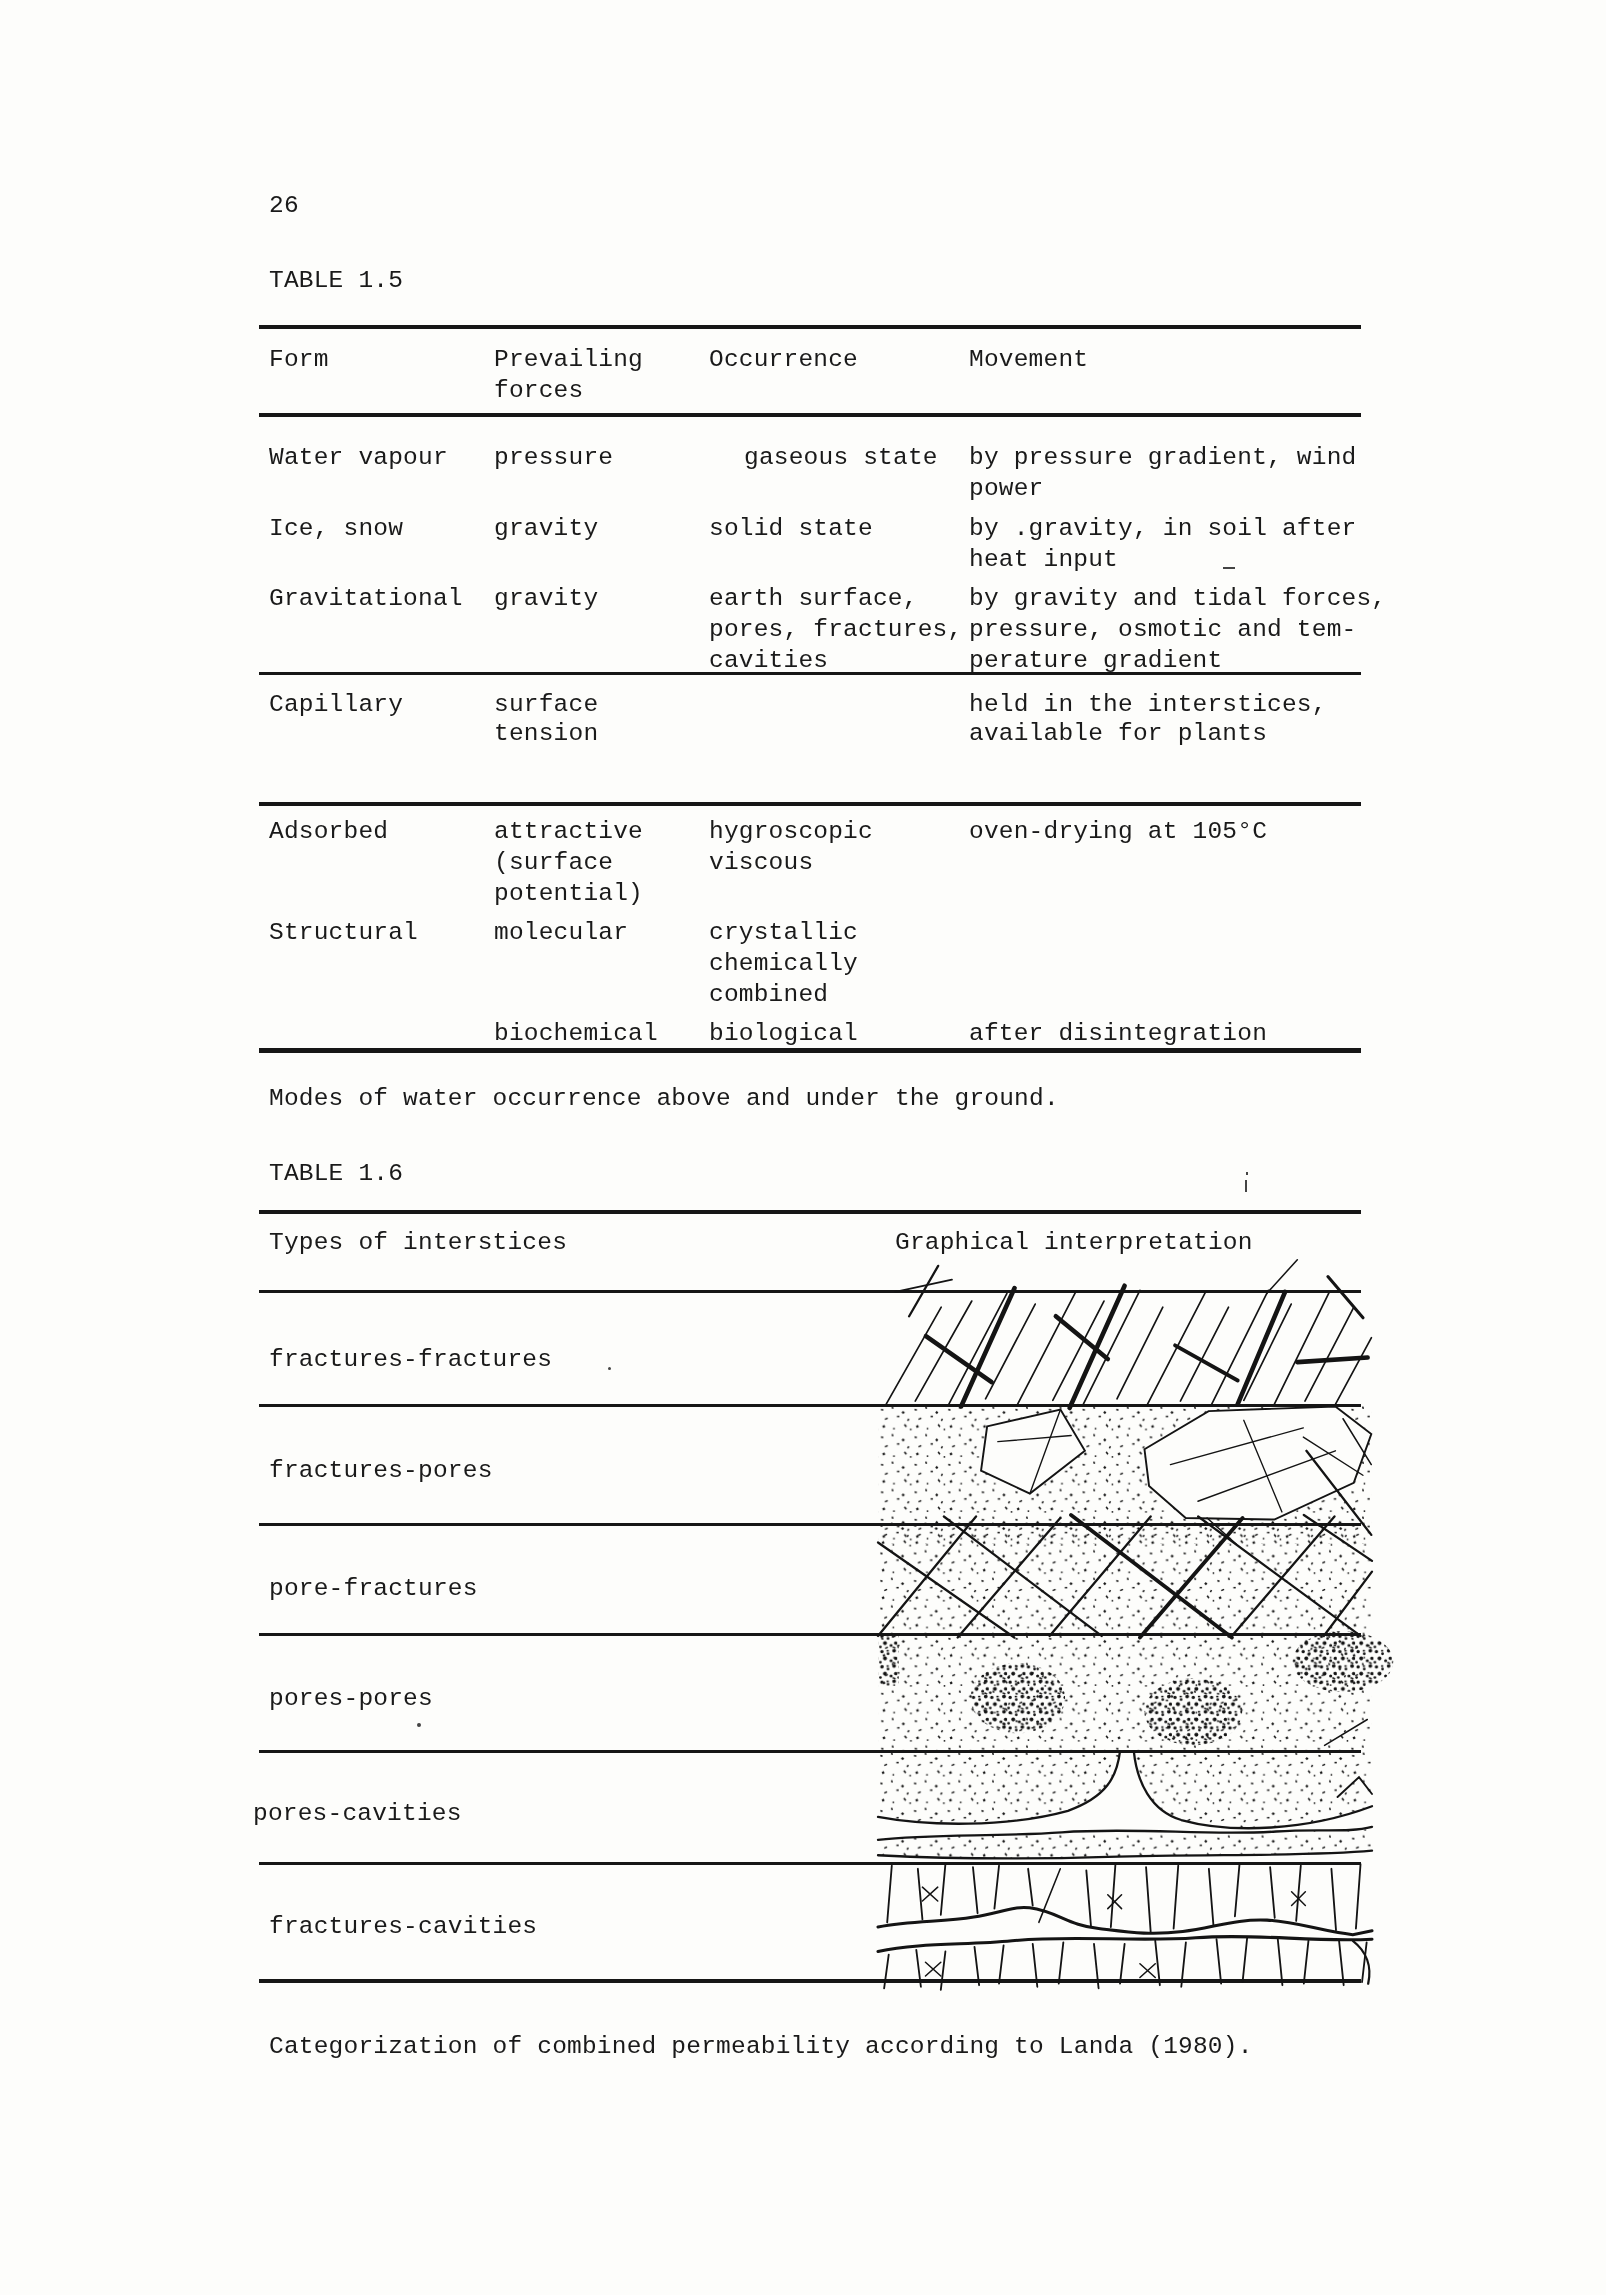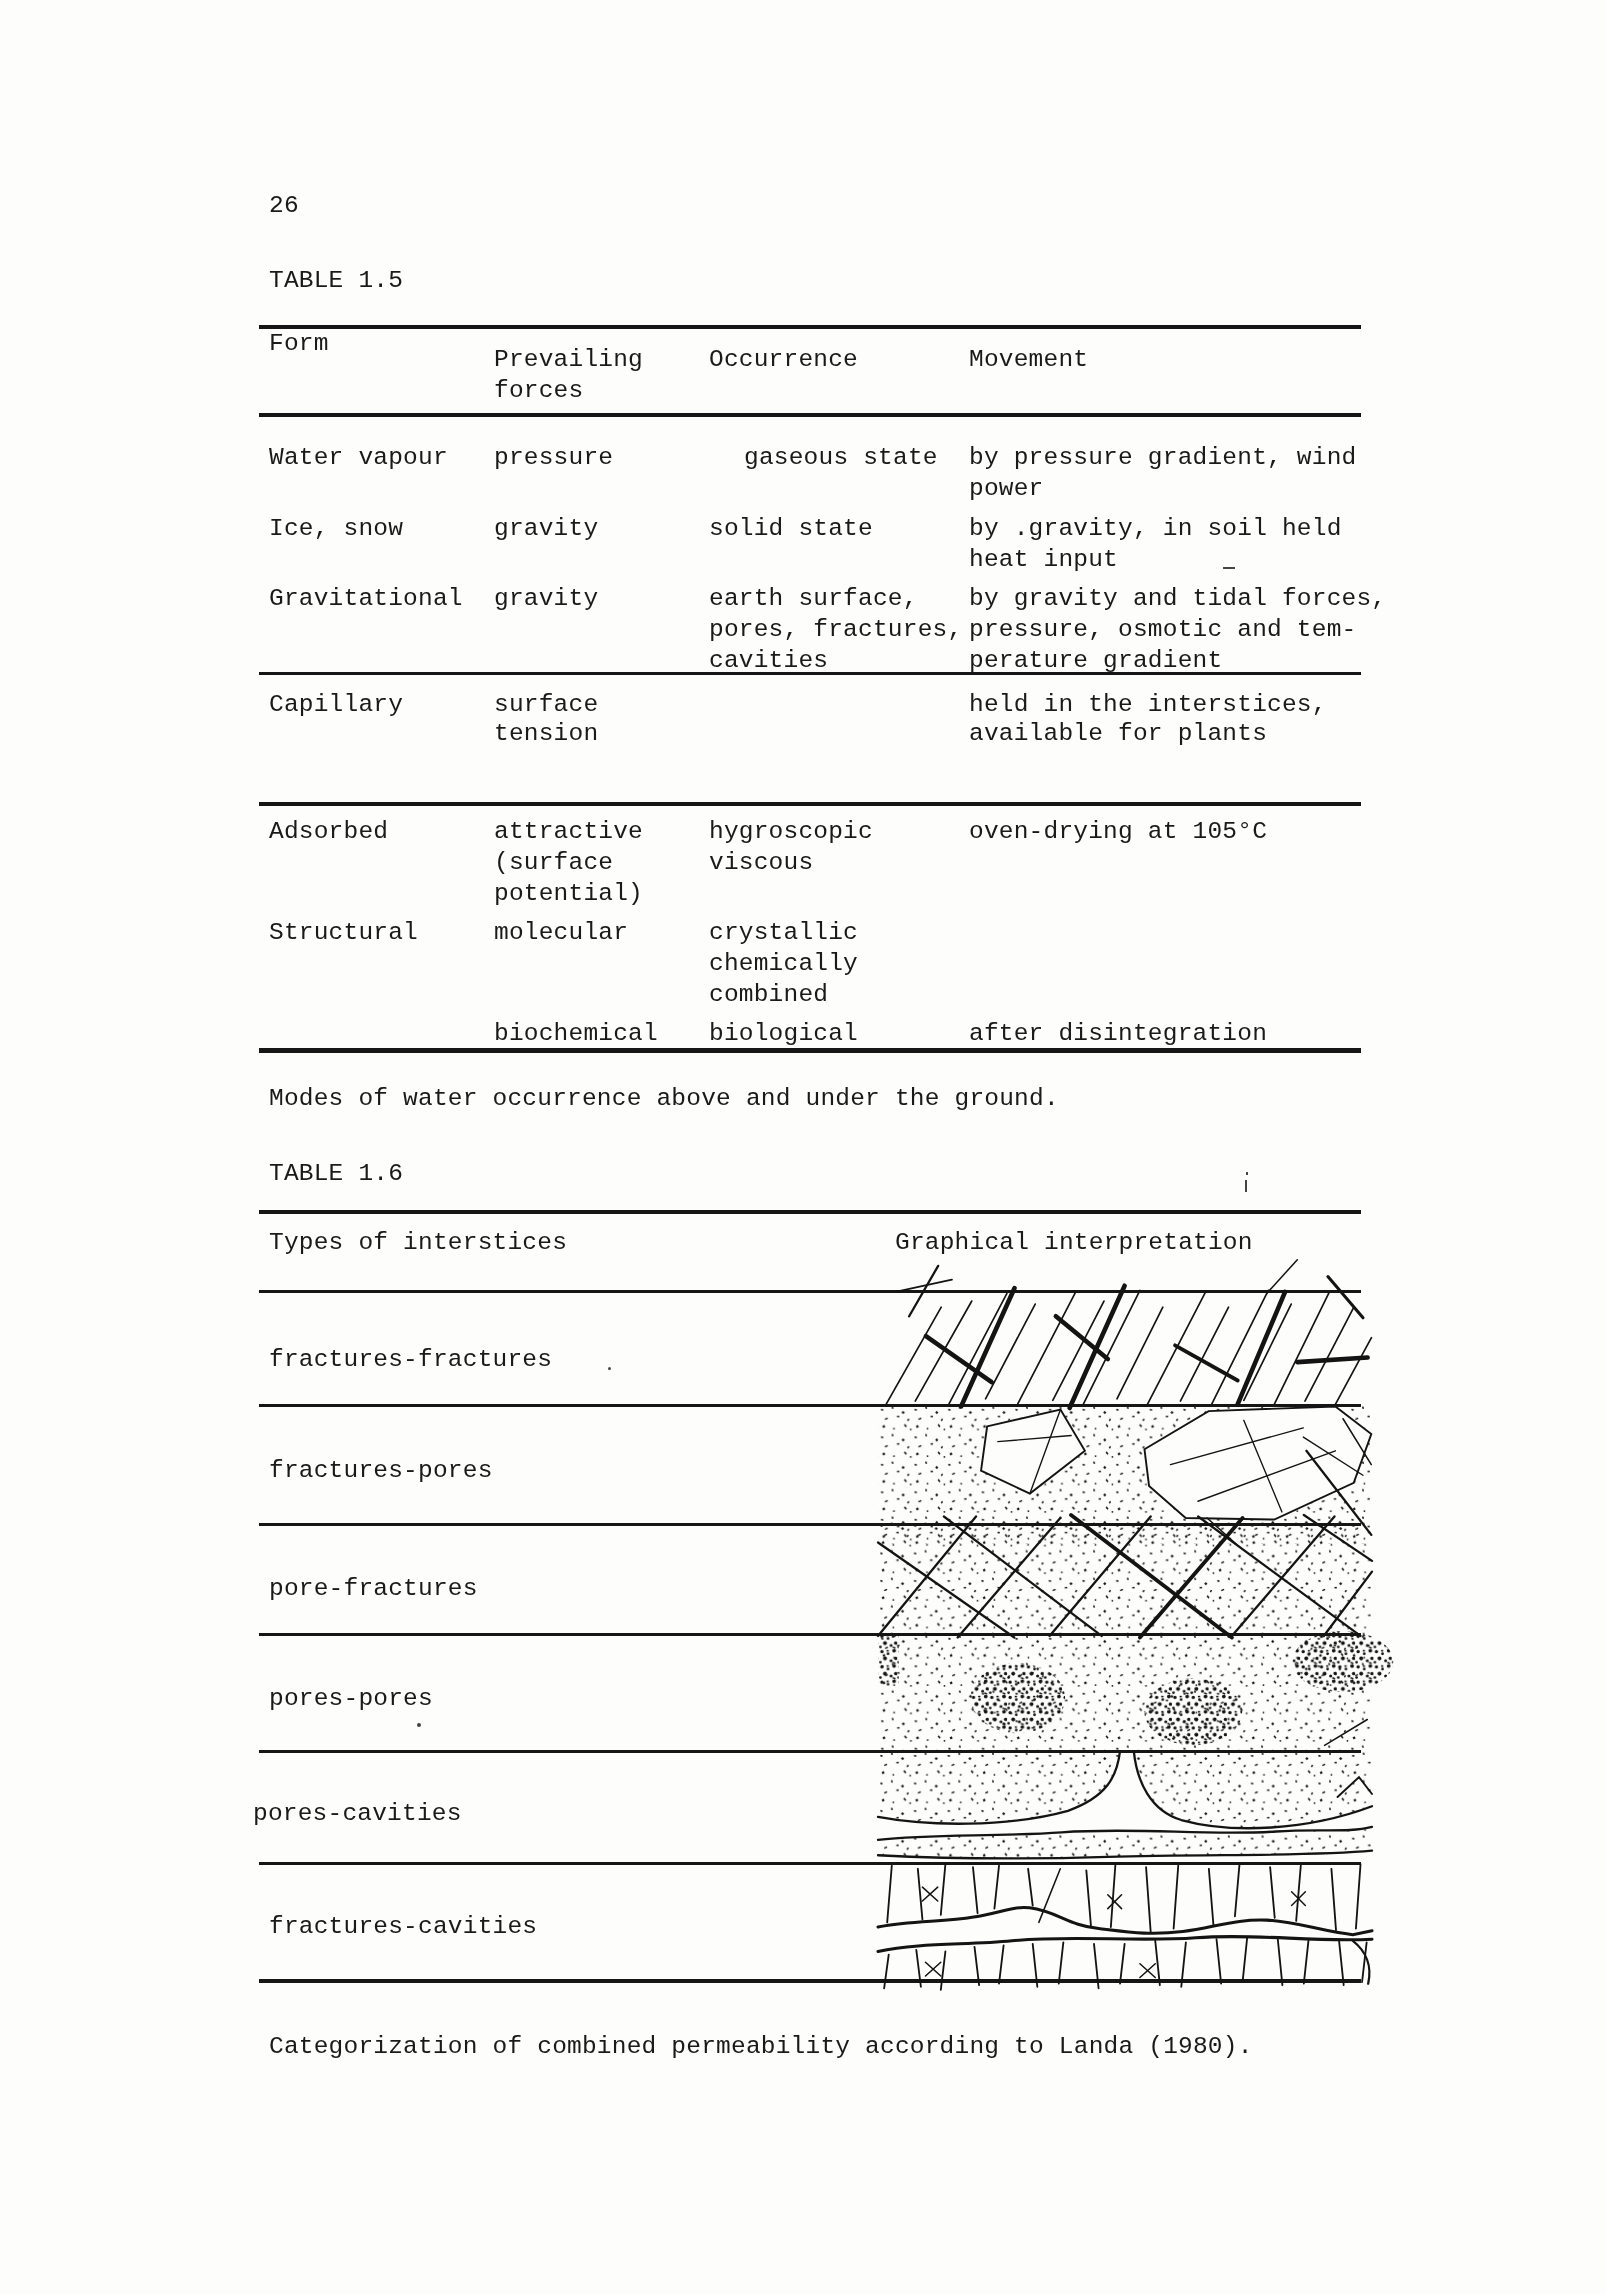--- a/index.html
+++ b/index.html
@@ -53,36 +53,36 @@
 
   <div class="txt" style="left:269px;top:190px;">26</div>
   <div class="txt" style="left:269px;top:265px;">TABLE 1.5</div>
 
   <div class="rule" style="top:325px;height:3.8px;"></div>
   <div class="rule" style="top:413px;height:3.8px;"></div>
   <div class="rule" style="top:672px;height:3.1px;"></div>
   <div class="rule" style="top:802px;height:3.8px;"></div>
   <div class="rule" style="top:1048px;height:4.6px;"></div>
 
-  <div class="txt" style="left:269px;top:328px;">Form</div>
+  <div class="txt" style="left:269px;top:344px;">Form</div>
   <div class="txt" style="left:494px;top:344px;">Prevailing
 forces</div>
   <div class="txt" style="left:709px;top:344px;">Occurrence</div>
   <div class="txt" style="left:969px;top:344px;">Movement</div>
 
   <div class="txt" style="left:269px;top:442px;">Water vapour</div>
   <div class="txt" style="left:494px;top:442px;">pressure</div>
   <div class="txt" style="left:744px;top:442px;">gaseous state</div>
   <div class="txt" style="left:969px;top:442px;">by pressure gradient, wind
 power</div>
 
   <div class="txt" style="left:269px;top:513px;">Ice, snow</div>
   <div class="txt" style="left:494px;top:513px;">gravity</div>
   <div class="txt" style="left:709px;top:513px;">solid state</div>
-  <div class="txt" style="left:969px;top:513px;">by .gravity, in soil held
+  <div class="txt" style="left:969px;top:513px;">by .gravity, in soil after
 heat input</div>
 
   <div class="txt" style="left:269px;top:583px;">Gravitational</div>
   <div class="txt" style="left:494px;top:583px;">gravity</div>
   <div class="txt" style="left:969px;top:583px;">by gravity and tidal forces,
 pressure, osmotic and tem-
 perature gradient</div>
   <div class="txt" style="left:709px;top:583px;">earth surface,
 pores, fractures,
 cavities</div>

